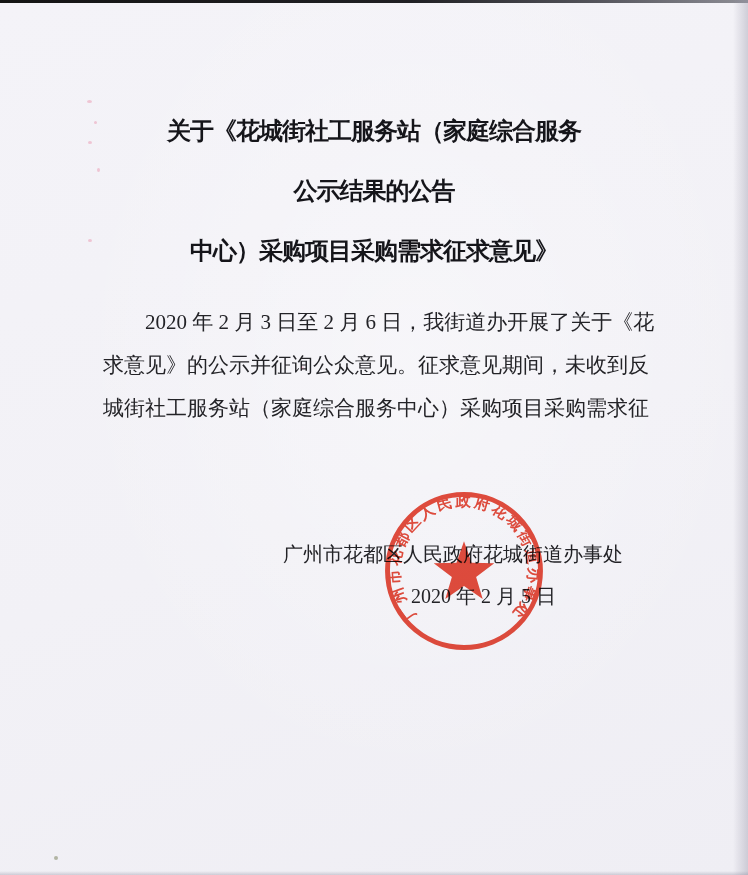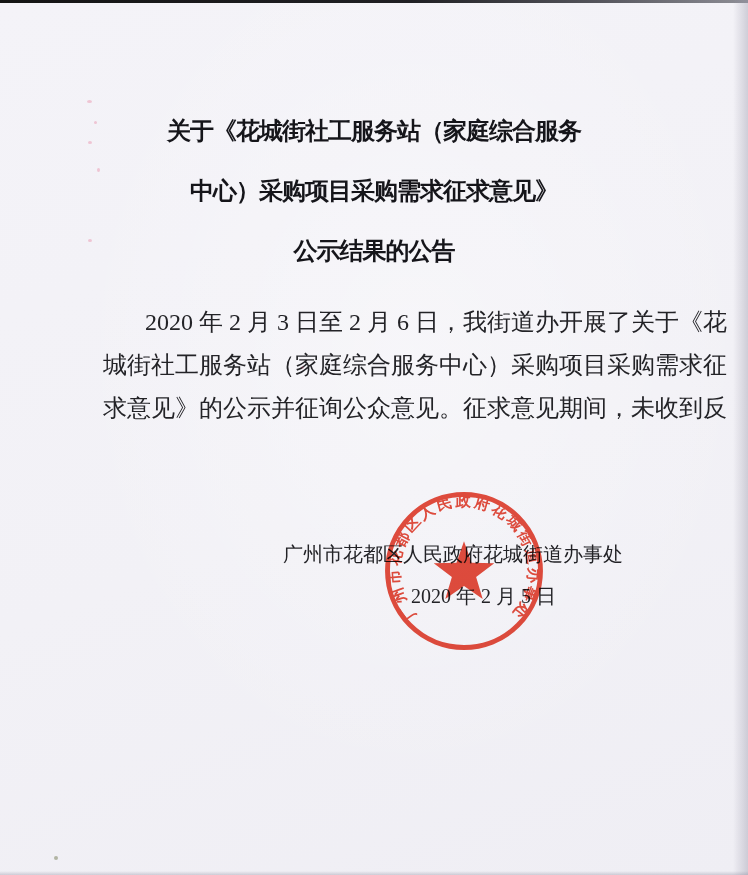--- a/index.html
+++ b/index.html
@@ -23,21 +23,21 @@
     position:absolute; bottom:0; left:0; width:100%; height:4px;
     background:linear-gradient(to bottom, rgba(138,136,154,0) 0%, rgba(138,136,154,0.35) 100%);
   }
   .doc-title {
     position:absolute; top:85px; left:0; width:748px;
     text-align:center; color:#15151a;
     font-size:24px; font-weight:bold; line-height:60px; letter-spacing:-1px;
   }
   .doc-body {
     position:absolute; top:301px; left:103px; width:544px;
-    color:#232327; font-size:24px; line-height:43px;
+    color:#232327; font-size:21px; line-height:43px;
   }
   .body-line { white-space:nowrap; }
   .body-line.indent { padding-left:42px; }
   .closing-block {
     position:absolute; top:533px; left:0; width:748px;
     color:#232327; font-size:20px; line-height:42px;
   }
   .signature-line { text-align:right; padding-right:125px; white-space:nowrap; }
   .date-line { text-align:right; padding-right:192px; white-space:nowrap; }
   .official-seal {
@@ -56,28 +56,28 @@
 </style>
 </head>
 <body>
 
 <div class="page">
 
   <div class="scan-edge-top"></div>
 
   <h1 class="doc-title">
     <div class="title-line">关于《花城街社工服务站（家庭综合服务</div>
+    <div class="title-line">公示结果的公告</div>
     <div class="title-line">中心）采购项目采购需求征求意见》</div>
-    <div class="title-line">公示结果的公告</div>
   </h1>
 
   <div class="doc-body">
     <div class="body-line indent">2020 年 2 月 3 日至 2 月 6 日，我街道办开展了关于《花</div>
+    <div class="body-line">求意见》的公示并征询公众意见。征求意见期间，未收到反</div>
     <div class="body-line">城街社工服务站（家庭综合服务中心）采购项目采购需求征</div>
-    <div class="body-line">求意见》的公示并征询公众意见。征求意见期间，未收到反</div>
   </div>
 
   <div class="closing-block">
     <div class="signature-line">广州市花都区人民政府花城街道办事处</div>
     <div class="date-line">2020 年 2 月 5 日</div>
   </div>
 
   <svg class="official-seal" viewBox="0 0 160 160" width="170" height="170" aria-hidden="true">
     <circle cx="80" cy="80" r="72" fill="none" stroke="#e5402f" stroke-width="4.6"></circle>
     <path id="sealArc" d="M 36.9 123.1 A 61 61 0 1 1 123.1 123.1" fill="none"></path>

